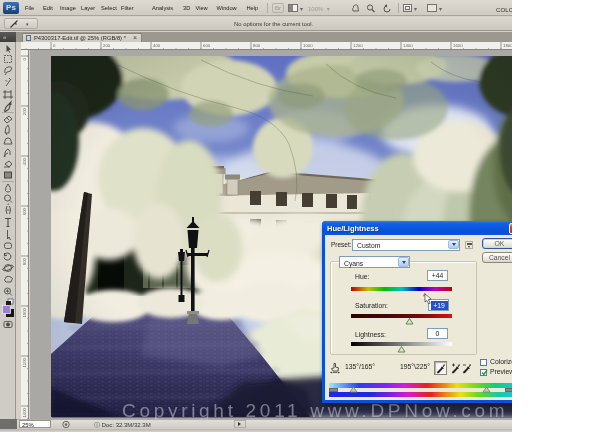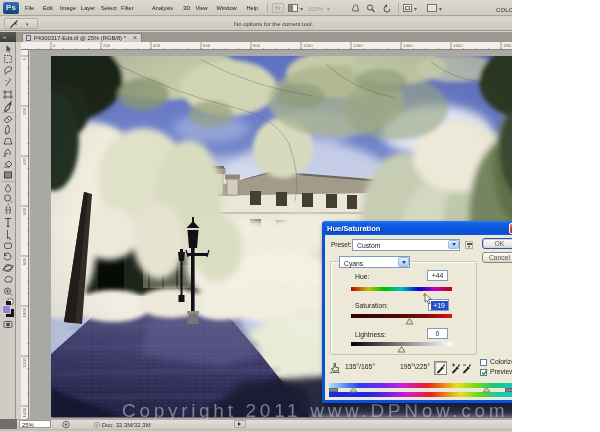--- a/index.html
+++ b/index.html
@@ -476,21 +476,21 @@
         <circle cx="25.5" cy="64.5" r="1" fill="#3c3c3a"></circle>
         <circle cx="33.5" cy="64.5" r="1" fill="#3c3c3a"></circle>
         <circle cx="25.5" cy="71.5" r="1" fill="#3c3c3a"></circle>
         <circle cx="33.5" cy="71.5" r="1" fill="#3c3c3a"></circle>
 </g>
 </svg>
 
 <div class="abs" style="left:322px;top:221px;width:203px;height:182px;background:#0a50d8;border-radius:4px 4px 0 0;box-shadow:1px 2px 4px rgba(0,0,0,.45);z-index:10">
 
  <div class="abs" style="left:0;top:0;width:203px;height:14px;border-radius:4px 4px 0 0;background:linear-gradient(180deg,#2a80f2 0%,#1263e8 15%,#0a55dd 55%,#0a50d8 80%,#0d56de 100%)">
-  <div class="abs" style="left:5px;top:2.5px;font-size:7.5px;font-weight:bold;color:#fff;text-shadow:1px 1px 1px #1a3a8a">Hue/Saturation</div>
+  <div class="abs" style="left:5px;top:2.5px;font-size:7.5px;font-weight:bold;color:#fff;text-shadow:1px 1px 1px #1a3a8a">Hue/Lightness</div>
   <div class="abs" style="left:187px;top:1.5px;width:12px;height:11px;border-radius:2px;border:1px solid #fff;background:linear-gradient(#ec8c77,#d8422a 40%,#c03014);color:#fff;font-size:8px;line-height:9px;text-align:center;font-weight:bold">×</div>
  </div>
 
  <div class="abs" style="left:3px;top:14px;width:197px;height:165px;background:#ece9d8"></div>
 
  <div class="abs" style="left:9px;top:20px;font-size:6.5px;color:#222">Preset:</div>
  <div class="abs" style="left:30px;top:17.5px;width:108px;height:12px;background:#fff;border:1px solid #7f9db9">
   <div class="abs" style="left:4px;top:2.5px;font-size:6.8px;color:#222">Custom</div>
   <div class="abs" style="left:95px;top:0px;width:11px;height:9.5px;background:linear-gradient(#e6f0fc,#aecbf2);border:1px solid #9ebcdf;border-radius:2px"></div>
   <div class="abs" style="left:98.5px;top:3.5px;width:0;height:0;border-left:2.5px solid transparent;border-right:2.5px solid transparent;border-top:3.5px solid #2a4a7a"></div>

